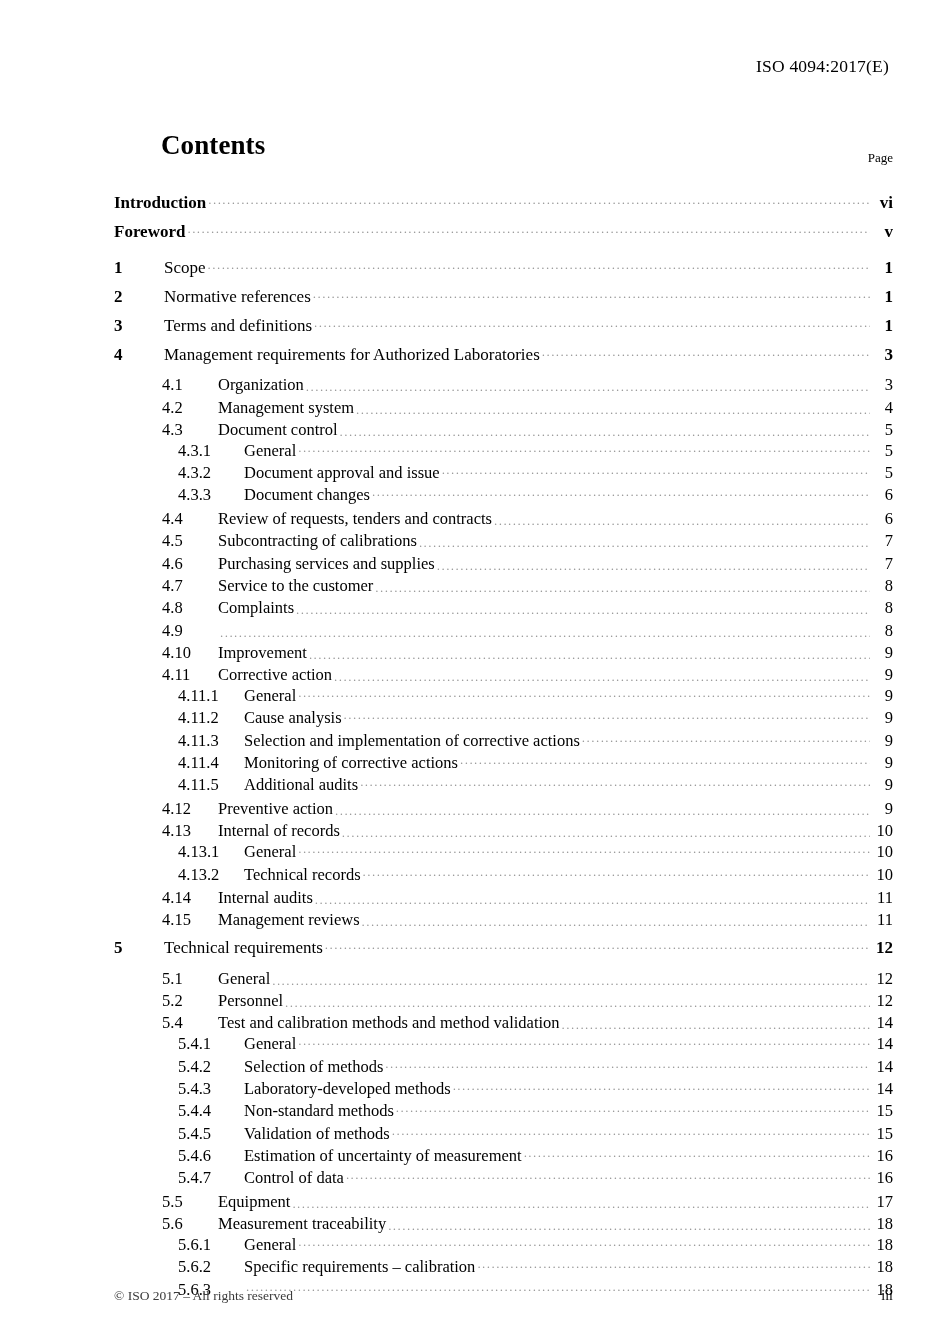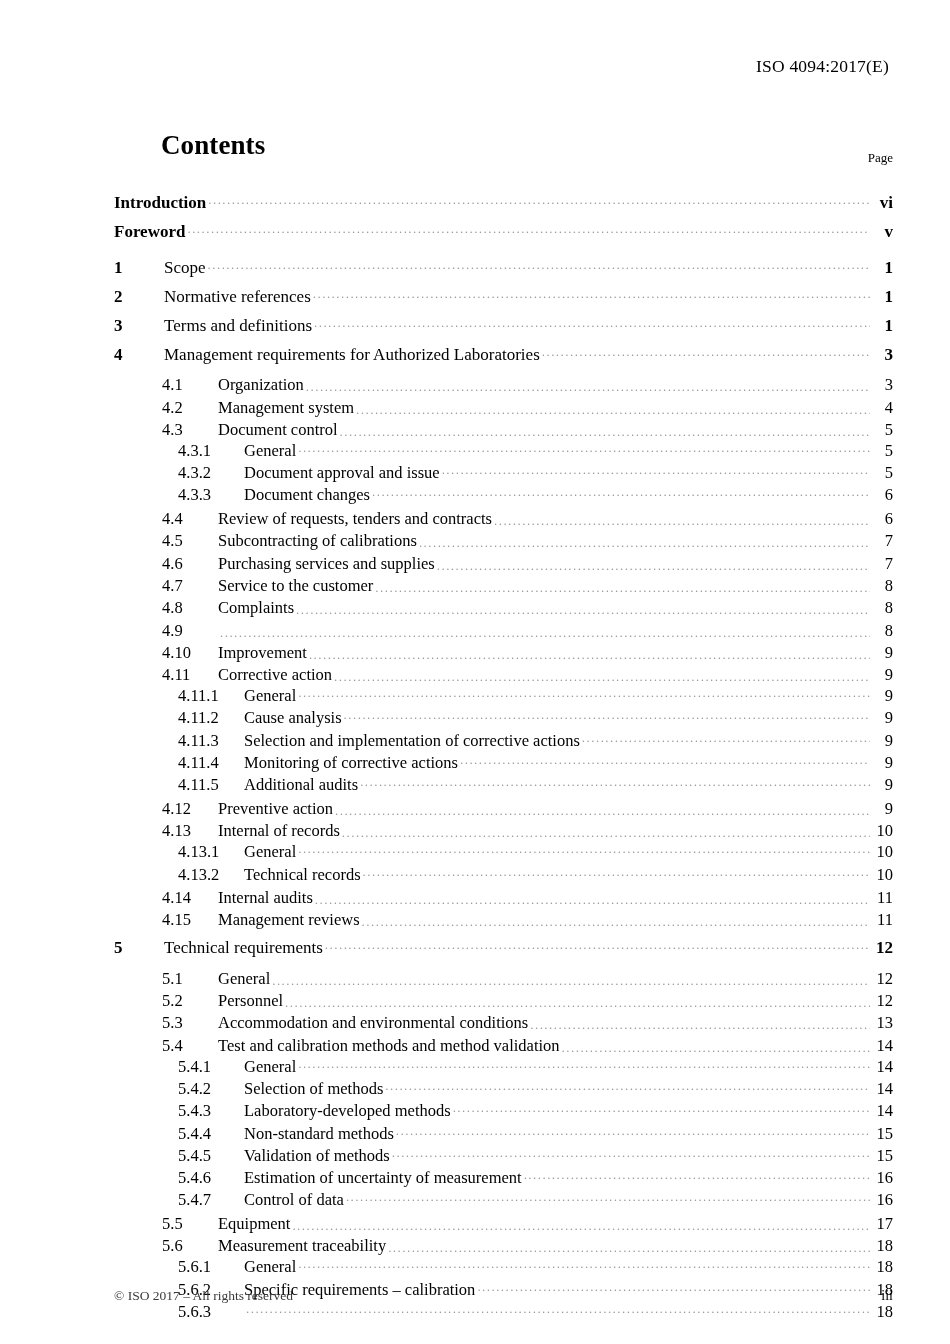--- a/index.html
+++ b/index.html
@@ -342,26 +342,20 @@
         <span class="leader"></span>
         <span class="pg">12</span>
       </div>
       <div class="toc-row lvl-2">
         <span class="num">5.2</span>
         <span class="label">Personnel</span>
         <span class="leader"></span>
         <span class="pg">12</span>
       </div>
       <div class="toc-row lvl-2">
-        <span class="num">5.3</span>
-        <span class="label">Accommodation and environmental conditions</span>
-        <span class="leader"></span>
-        <span class="pg">13</span>
-      </div>
-      <div class="toc-row lvl-2">
         <span class="num">5.4</span>
         <span class="label">Test and calibration methods and method validation</span>
         <span class="leader"></span>
         <span class="pg">14</span>
       </div>
       <div class="toc-row lvl-3">
         <span class="num">5.4.1</span>
         <span class="label">General</span>
         <span class="leader"></span>
         <span class="pg">14</span>

